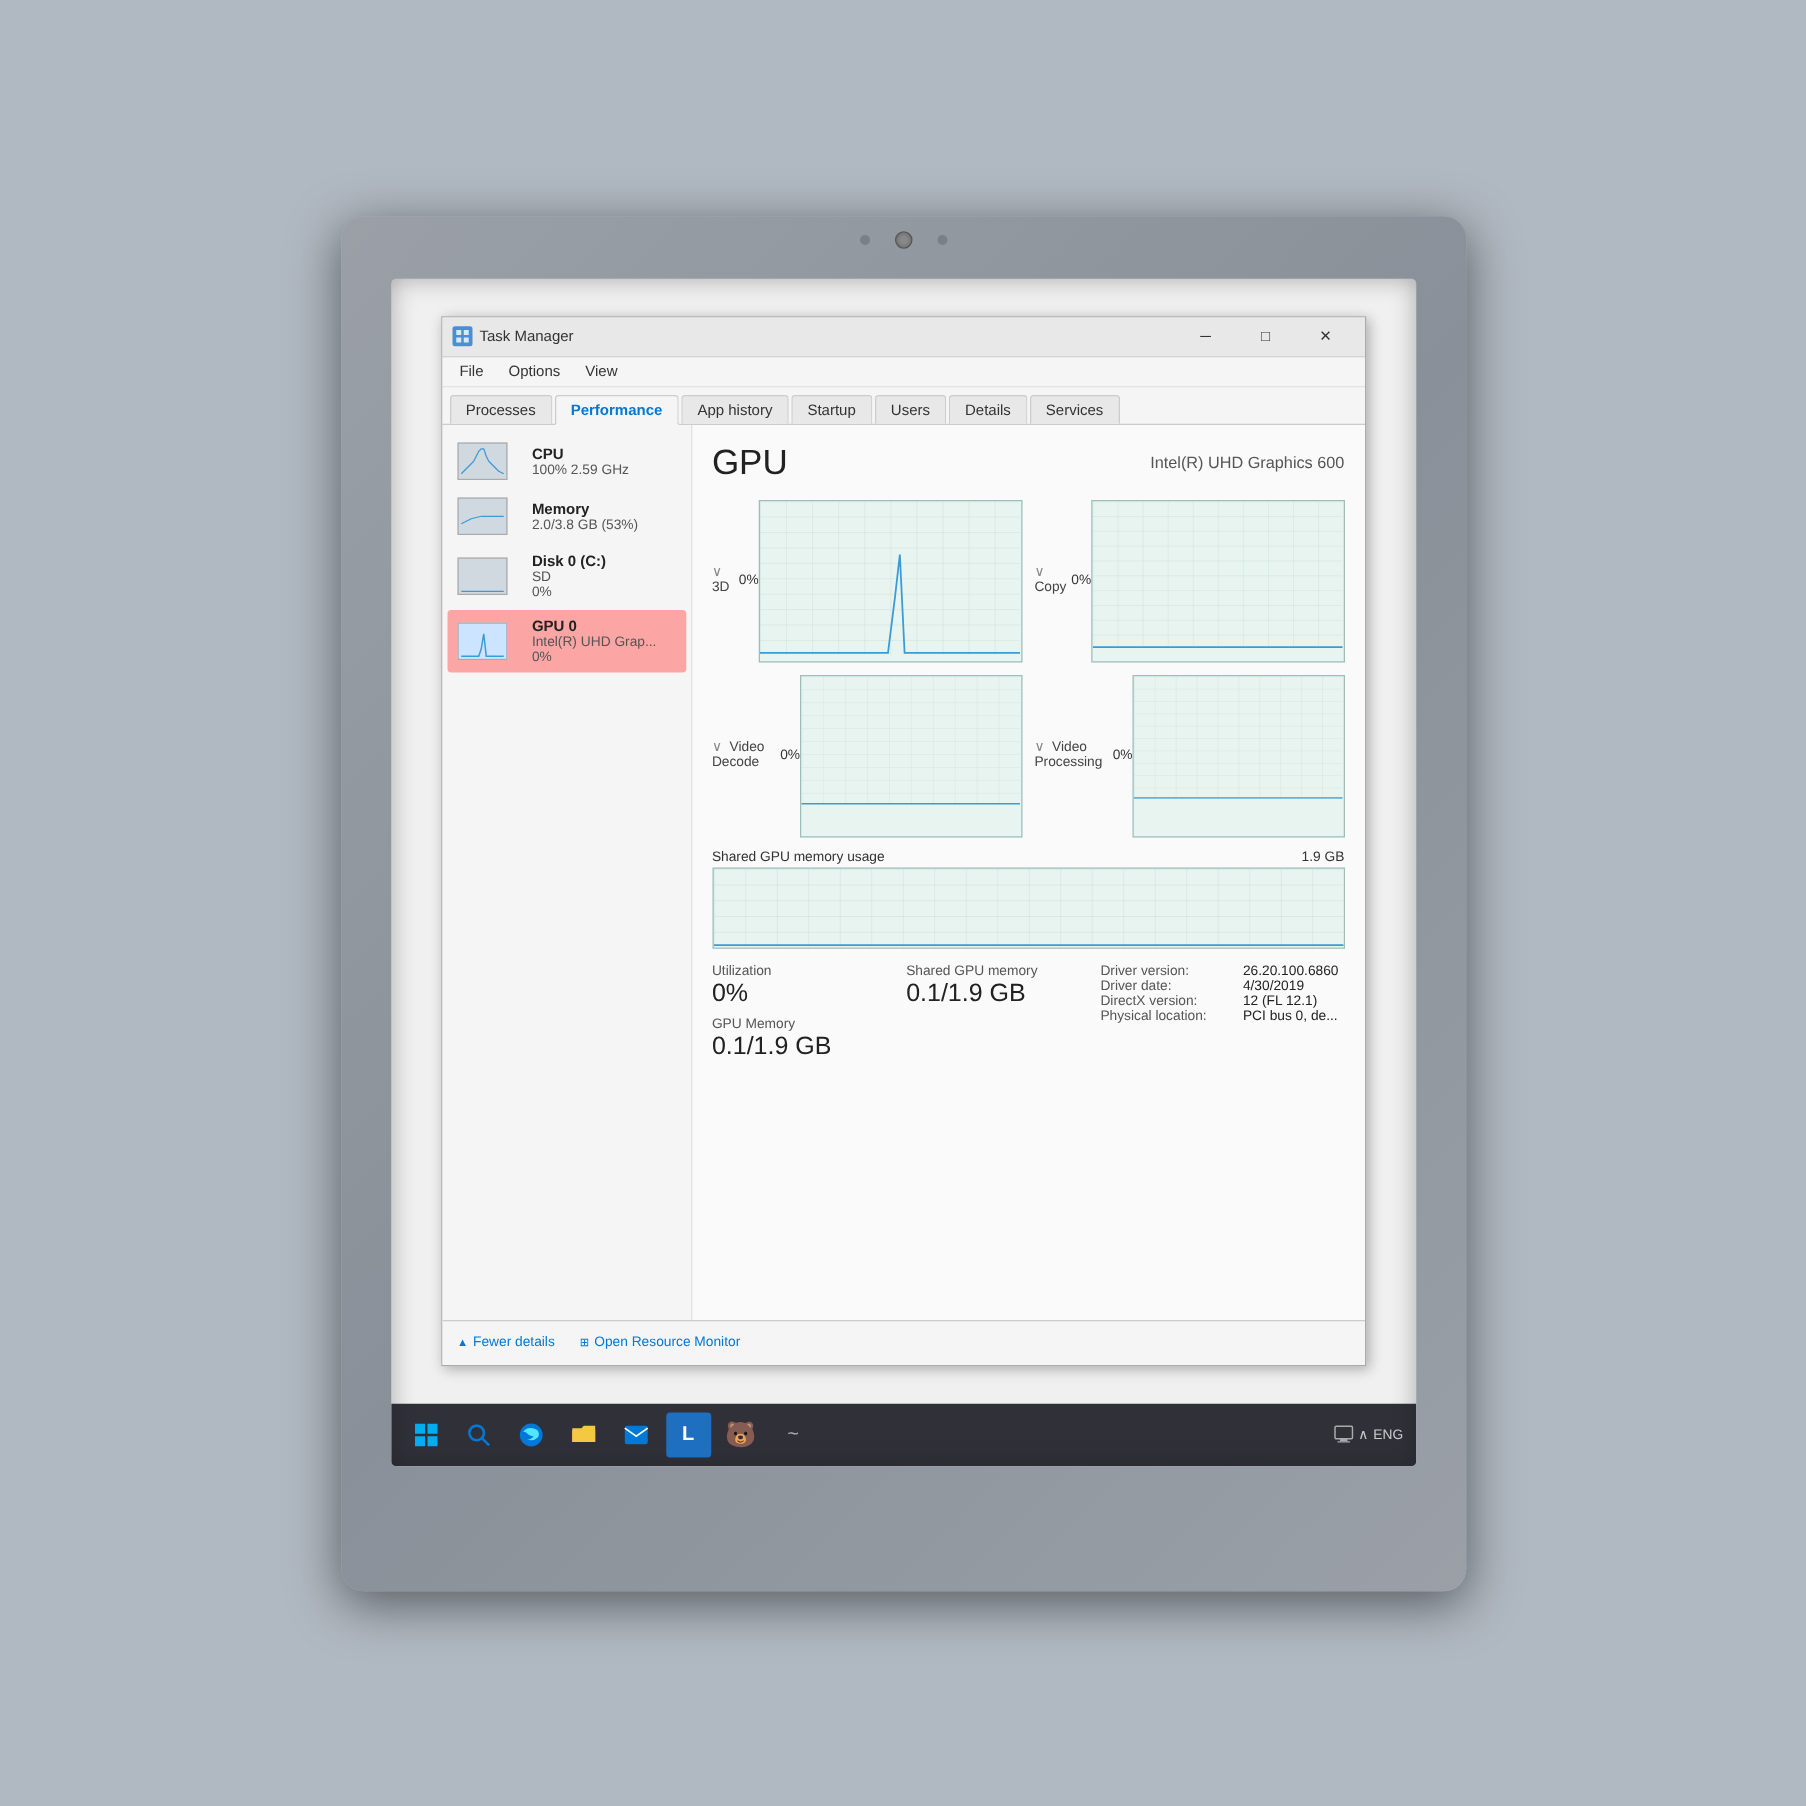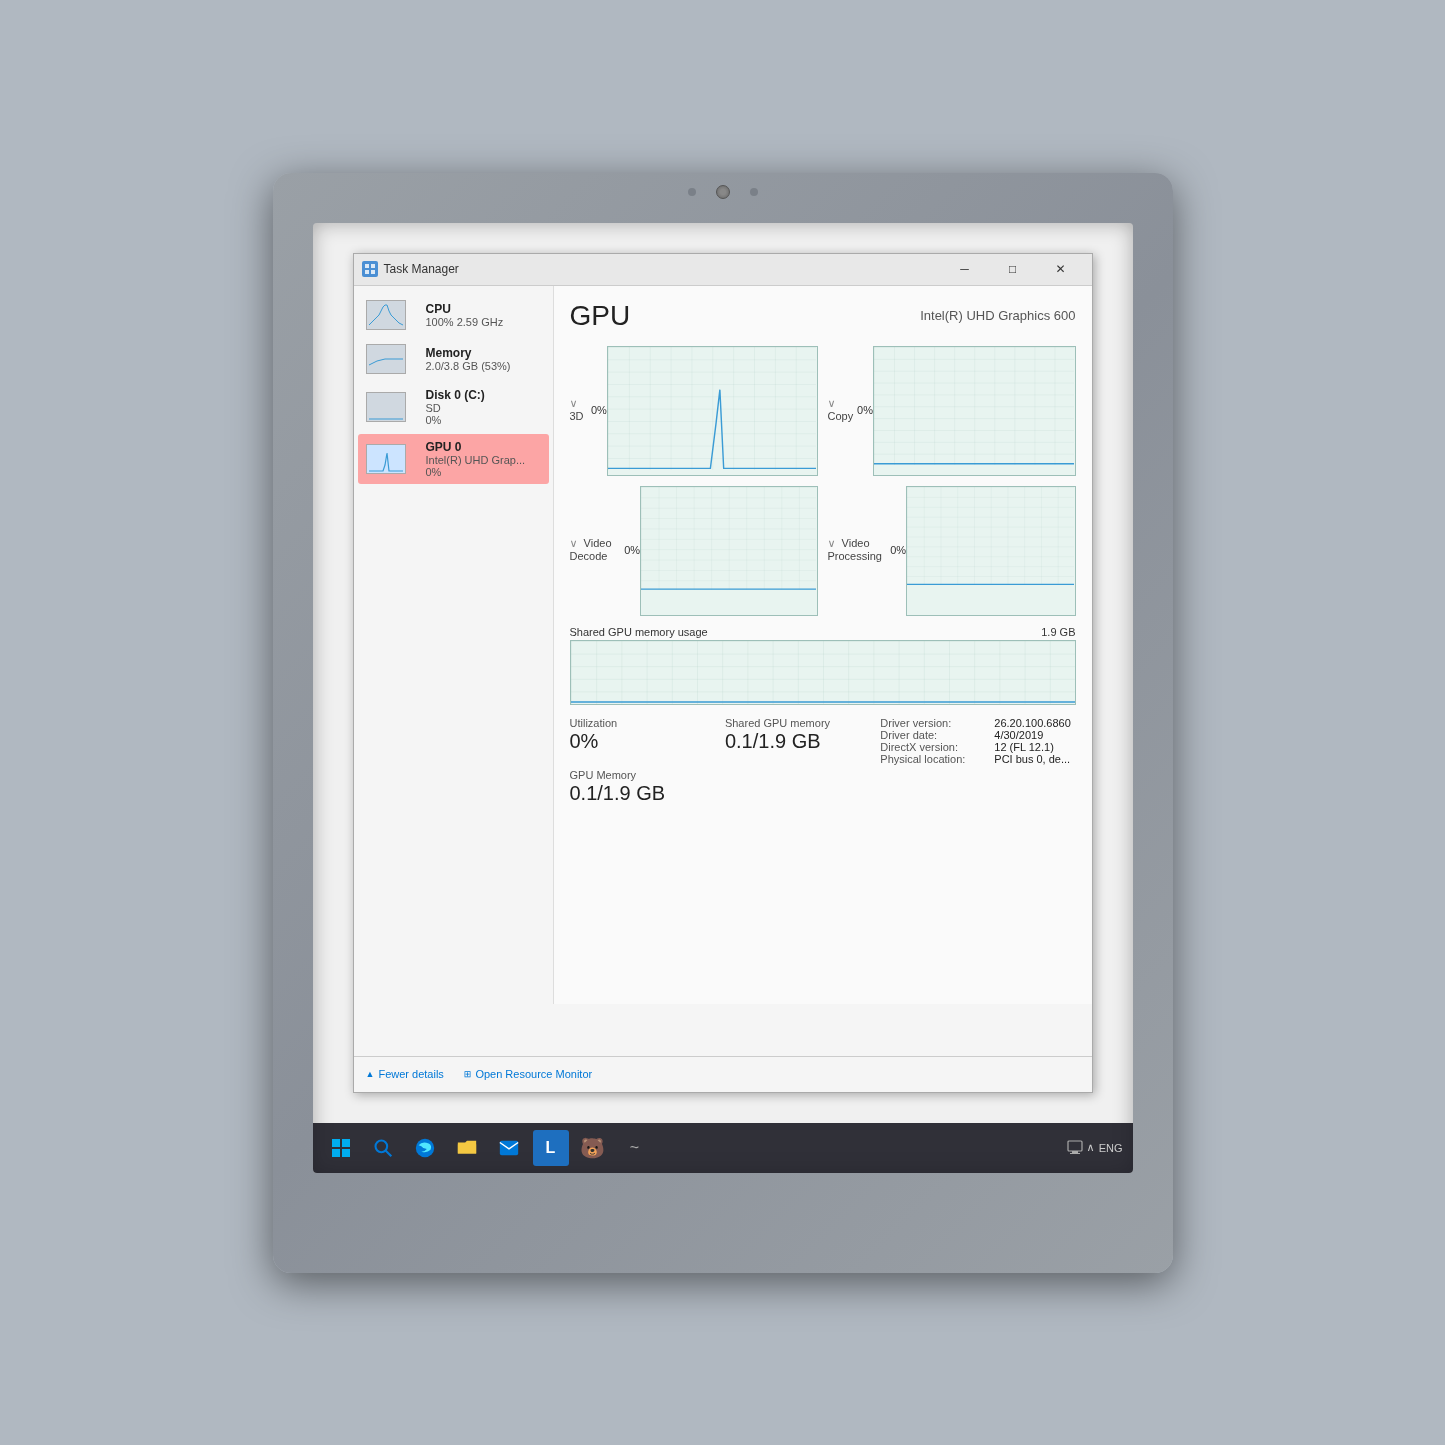--- a/index.html
+++ b/index.html
@@ -403,21 +403,35 @@
           </div>
           <span class="titlebar-title">Task Manager</span>
         </div>
         <div class="titlebar-controls">
           <div class="titlebar-btn">─</div>
           <div class="titlebar-btn">□</div>
           <div class="titlebar-btn close">✕</div>
         </div>
       </div>
 
-
+      <div class="menubar">
+        <span class="menu-item">File</span>
+        <span class="menu-item">Options</span>
+        <span class="menu-item">View</span>
+      </div>
+
+      <div class="tabbar">
+        <div class="tab">Processes</div>
+        <div class="tab active">Performance</div>
+        <div class="tab">App history</div>
+        <div class="tab">Startup</div>
+        <div class="tab">Users</div>
+        <div class="tab">Details</div>
+        <div class="tab">Services</div>
+      </div>
 
       <div class="content">
 
         <div class="sidebar">
 
           <div class="sidebar-item">
             <div class="sidebar-thumb">
               <svg class="cpu-thumb-svg" viewBox="0 0 38 28">
                 <rect width="38" height="28" fill="#d0d8e0"></rect>
                 <polyline points="2,24 4,22 6,20 8,18 10,16 12,14 14,10 16,6 18,4 20,4 22,10 24,14 26,16 28,18 30,20 32,22 36,24" fill="none" stroke="#3a9bd5" stroke-width="1"></polyline>
@@ -570,21 +584,21 @@
                 <rect width="460" height="65" fill="#e8f4f0"></rect>
                 <rect width="460" height="65" fill="url(#gridshared)"></rect>
                 <polyline points="0,63 460,63" fill="none" stroke="#3a9bd5" stroke-width="1.5"></polyline>
               </svg>
             </div>
           </div>
 
           <div style="display:flex; gap:16px; margin-top:6px;">
 
             <div style="flex:1;">
-              <div style="margin-bottom:16px;">
+              <div style="margin-bottom:6px;">
                 <div class="stat-label">Utilization</div>
                 <div class="stat-value">0%</div>
               </div>
               <div>
                 <div class="stat-sub-label">GPU Memory</div>
                 <div class="stat-sub-value">0.1/1.9 GB</div>
               </div>
             </div>
 
             <div style="flex:1;">

